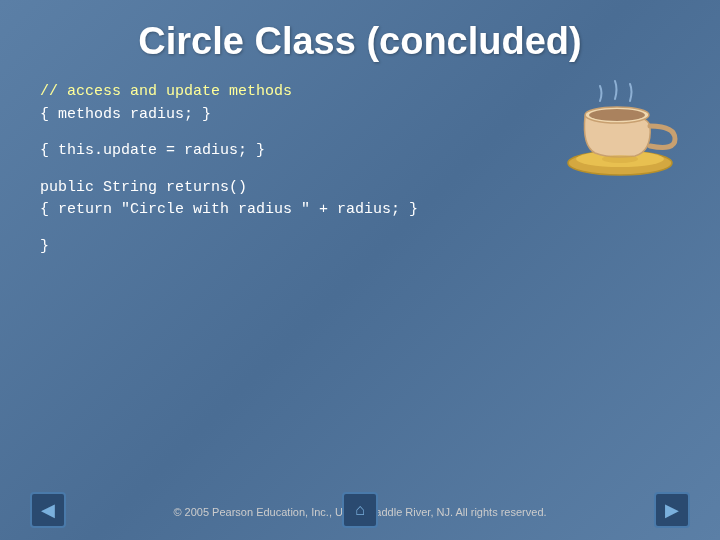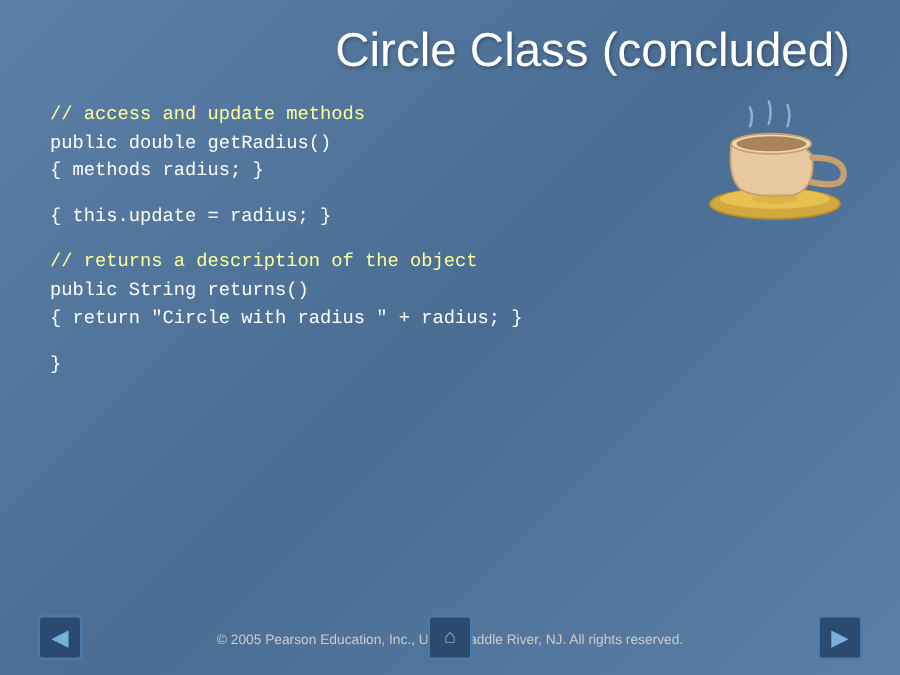--- a/index.html
+++ b/index.html
@@ -18,23 +18,23 @@
       height: 540px;
       background: linear-gradient(135deg, #5b7fa6 0%, #4a6d94 50%, #5b7fa6 100%);
       position: relative;
       display: flex;
       flex-direction: column;
       padding: 20px 40px 20px 40px;
     }
 
     .title {
       font-size: 38px;
-      font-weight: normal;
+      font-weight: bold;
       color: #ffffff;
-      text-align: right;
+      text-align: center;
       margin-bottom: 18px;
       font-family: Arial, sans-serif;
       text-shadow: 1px 1px 3px rgba(0,0,0,0.3);
     }
 
     .content-area {
       display: flex;
       flex: 1;
       position: relative;
     }
@@ -131,32 +131,28 @@
   <h1 class="title">Circle Class (concluded)</h1>
 
   <div class="content-area">
 
     <div class="code-block">
 
       <div class="code-section">
         <div>
           <span class="comment">// access and update methods</span>
         </div>
-        <div>public double getRadius()</div>
         <div>{ methods radius; }</div>
       </div>
 
       <div class="code-section">
         <div>{ this.update = radius; }</div>
       </div>
 
       <div class="code-section">
-        <div>
-          <span class="comment">// returns a description of the object</span>
-        </div>
         <div>public String returns()</div>
         <div>{ return "Circle with radius " + radius; }</div>
       </div>
 
       <div class="closing-brace">}</div>
     </div>
 
     <div class="teacup-area">
       <svg class="teacup-img" viewBox="0 0 130 110" xmlns="http://www.w3.org/2000/svg">
 

